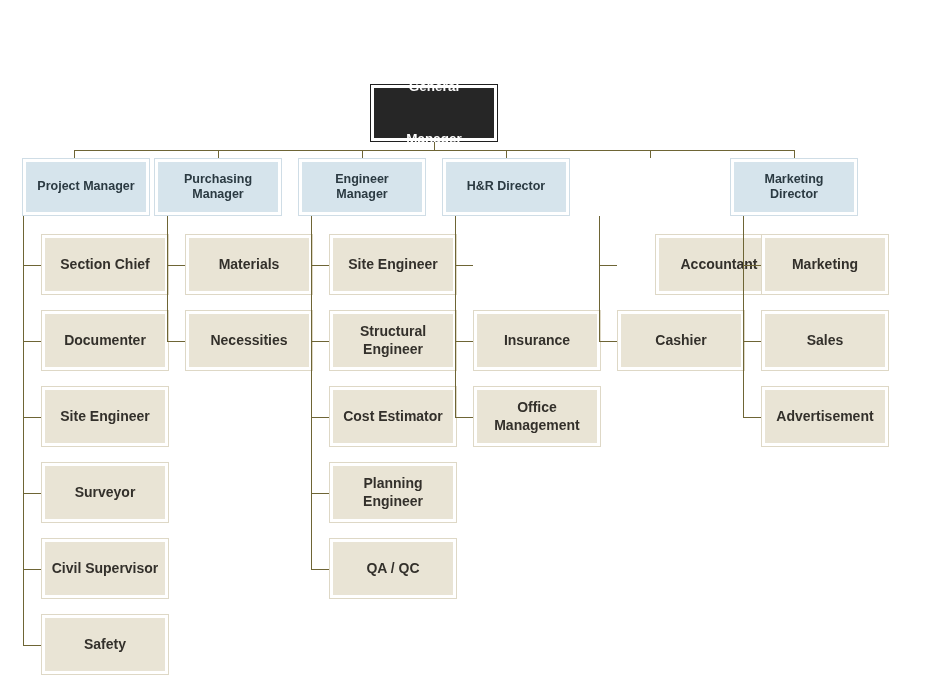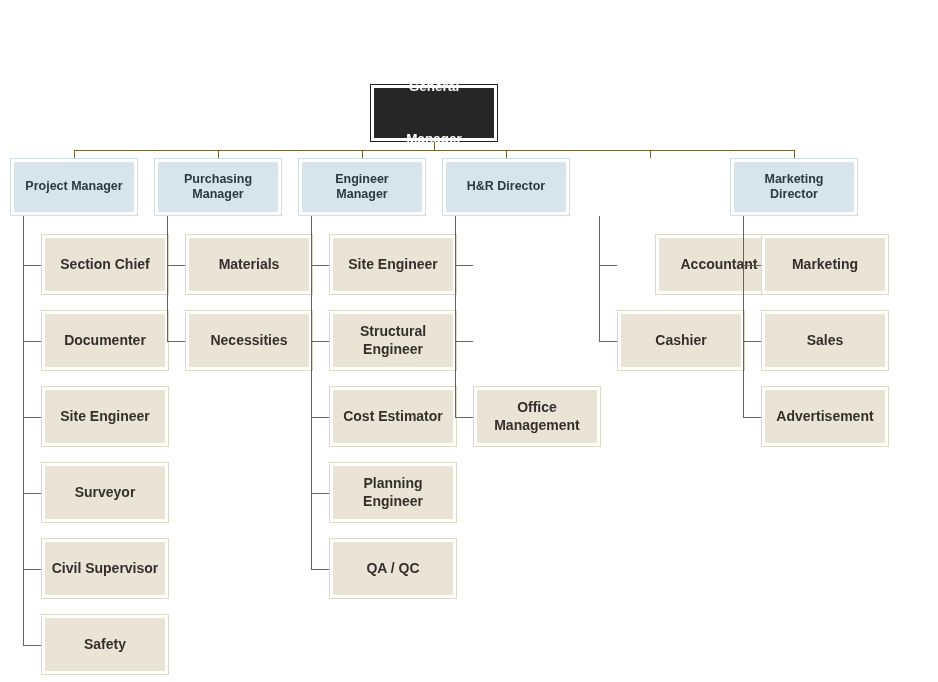--- a/index.html
+++ b/index.html
@@ -103,21 +103,21 @@
 </head>
 <body>
 
 <div id="chart-root">
     <div class="node lvl1" style="left: 370px; top: 84px; width: 128px; height: 58px;">
       <span class="node-label">General Manager</span>
     </div>
     <div class="conn conn-v" style="left: 434px; top: 142px; height: 8px;"></div>
     <div class="conn conn-h" style="left: 74px; top: 150px; width: 720px;"></div>
     <div class="conn conn-v" style="left: 74px; top: 150px; height: 8px;"></div>
-    <div class="node lvl2" style="left: 10px; top: 158px; width: 128px; height: 58px;">
+    <div class="node lvl2" style="left: 22px; top: 158px; width: 128px; height: 58px;">
       <span class="node-label">Project Manager</span>
     </div>
     <div class="conn conn-v" style="left: 23px; top: 216px; height: 429px;"></div>
     <div class="conn conn-h" style="left: 23px; top: 265px; width: 18px;"></div>
     <div class="node lvl3" style="left: 41px; top: 234px; width: 128px; height: 61px;">
       <span class="node-label">Section Chief</span>
     </div>
     <div class="conn conn-h" style="left: 23px; top: 341px; width: 18px;"></div>
     <div class="node lvl3" style="left: 41px; top: 310px; width: 128px; height: 61px; align-items: center;">
       <span class="node-label">Documenter</span>
@@ -176,20 +176,23 @@
     <div class="node lvl3" style="left: 329px; top: 538px; width: 128px; height: 61px;">
       <span class="node-label">QA / QC</span>
     </div>
     <div class="conn conn-v" style="left: 506px; top: 150px; height: 8px;"></div>
     <div class="node lvl2" style="left: 442px; top: 158px; width: 128px; height: 58px;">
       <span class="node-label">H&amp;R Director</span>
     </div>
     <div class="conn conn-v" style="left: 455px; top: 216px; height: 201px;"></div>
     <div class="conn conn-h" style="left: 455px; top: 265px; width: 18px;"></div>
     <div class="conn conn-h" style="left: 455px; top: 341px; width: 18px;"></div>
+    <div class="node lvl3" style="left: 473px; top: 310px; width: 128px; height: 61px;">
+      <span class="node-label">Insurance</span>
+    </div>
     <div class="conn conn-h" style="left: 455px; top: 417px; width: 18px;"></div>
     <div class="node lvl3" style="left: 473px; top: 386px; width: 128px; height: 61px;">
       <span class="node-label">Office Management</span>
     </div>
     <div class="conn conn-v" style="left: 650px; top: 150px; height: 8px;"></div>
     <div class="conn conn-v" style="left: 599px; top: 216px; height: 125px;"></div>
     <div class="conn conn-h" style="left: 599px; top: 265px; width: 18px;"></div>
     <div class="node lvl3" style="left: 617px; top: 234px; width: 128px; height: 61px; margin-left: 38px;">
       <span class="node-label">Accountant</span>
     </div>

